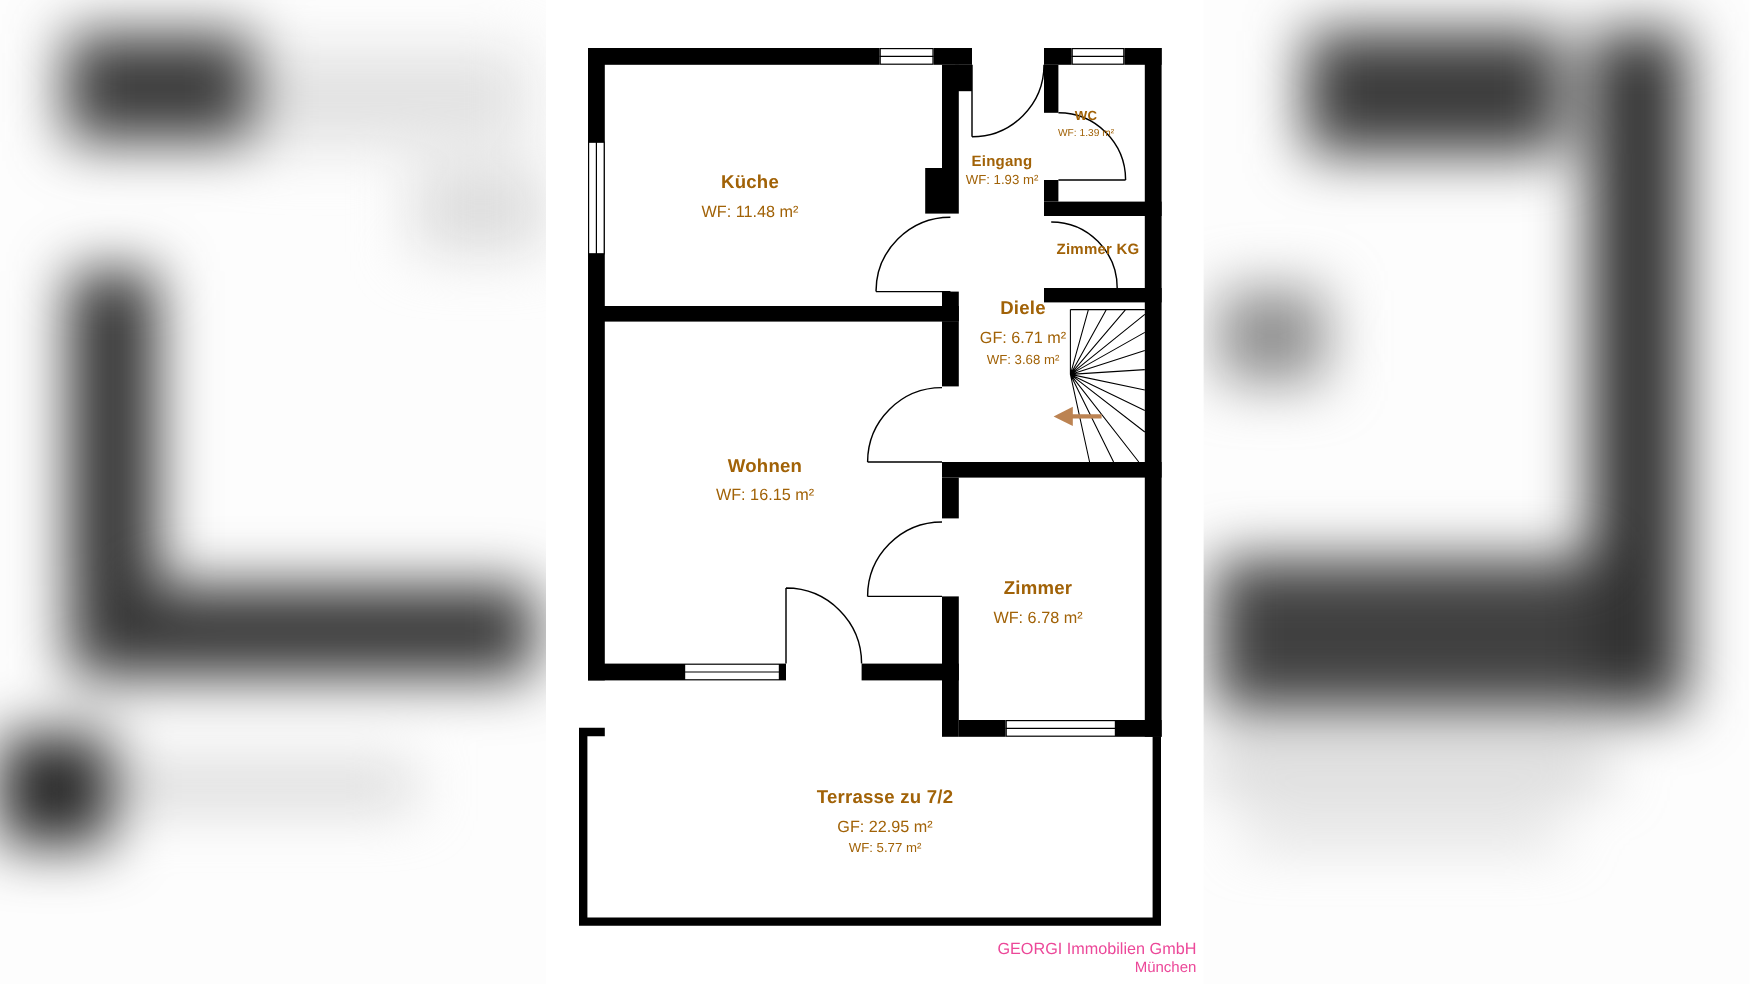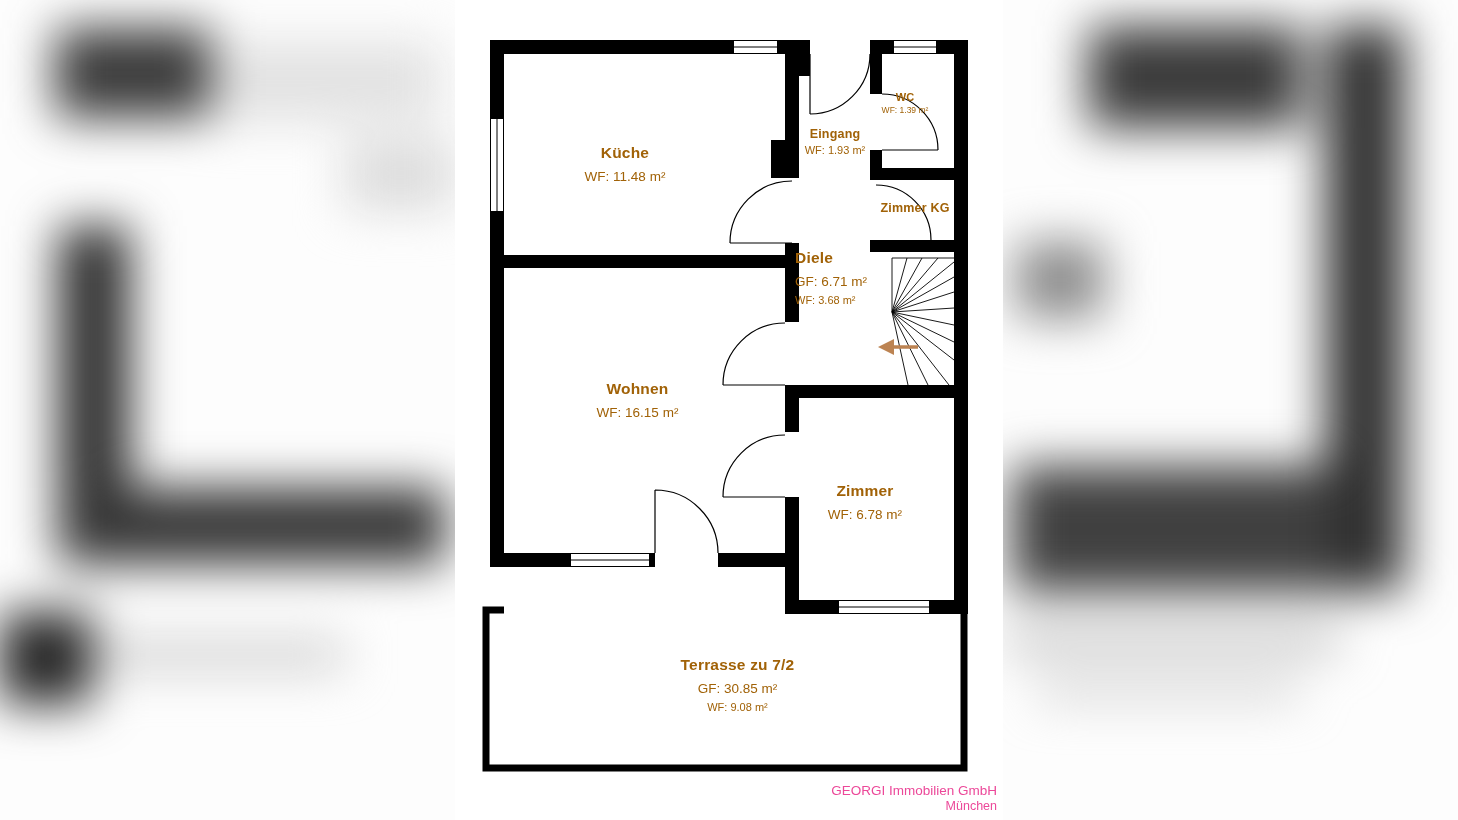--- a/index.html
+++ b/index.html
@@ -15,21 +15,21 @@
   .blob { position:absolute; }
 
   
   .panel { position:absolute; left:455px; top:0; width:548px; height:820px; background:#ffffff; }
   .plan-svg { position:absolute; left:0; top:0; }
 
   .room-label { position:absolute; text-align:center; color:#a16207; }
   .room-label .name { font-weight:700; font-size:15.5px; letter-spacing:.2px; }
   .room-label .area { font-size:13.5px; margin-top:7px; }
   .room-label .area2 { font-size:11px; margin-top:5px; }
-  .room-label.leftalign { text-align:left; }
+  .room-label.leftalign { text-align:center; }
   .room-label.sm .name { font-size:12.5px; }
   .room-label.sm .area { font-size:11px; margin-top:3px; }
   .room-label.xs .name { font-size:11px; }
   .room-label.xs .area { font-size:8.5px; margin-top:2px; }
 
   .footer { position:absolute; right:6px; bottom:5px; text-align:right; color:#ec4899; line-height:1.25; }
   .footer .company { font-size:13.5px; }
   .footer .city { font-size:12.5px; }
 </style>
 </head>
@@ -154,22 +154,22 @@
       <div class="area">WF: 16.15 m²</div>
     </div>
 
     <div class="room-label" style="left:345px;top:482px;width:130px;text-align:center;">
       <div class="name">Zimmer</div>
       <div class="area">WF: 6.78 m²</div>
     </div>
 
     <div class="room-label" style="left:185px;top:656px;width:195px;">
       <div class="name">Terrasse zu 7/2</div>
-      <div class="area">GF: 30.85 m²</div>
-      <div class="area2">WF: 9.08 m²</div>
+      <div class="area">GF: 22.95 m²</div>
+      <div class="area2">WF: 5.77 m²</div>
     </div>
 
     <div class="footer">
       <div class="company">GEORGI Immobilien GmbH</div>
       <div class="city">München</div>
     </div>
 
   </div>
 </div>
 

